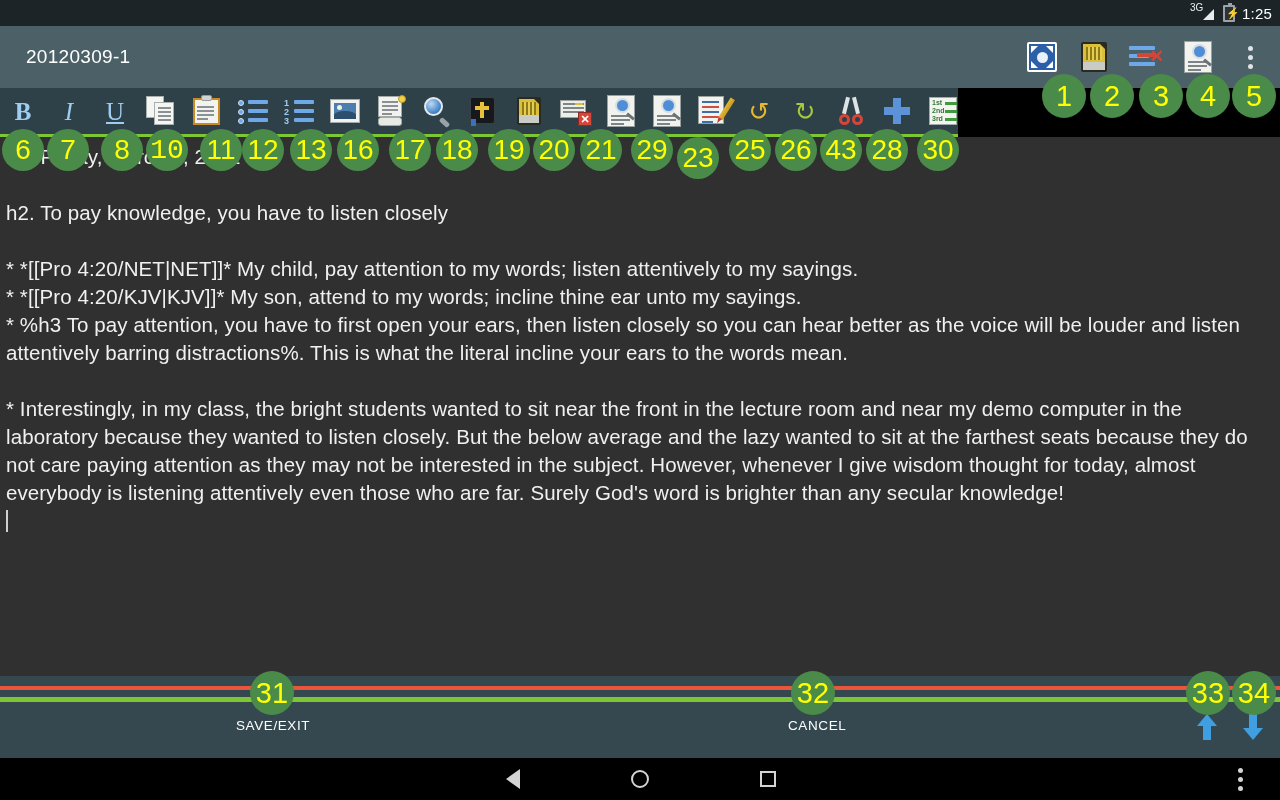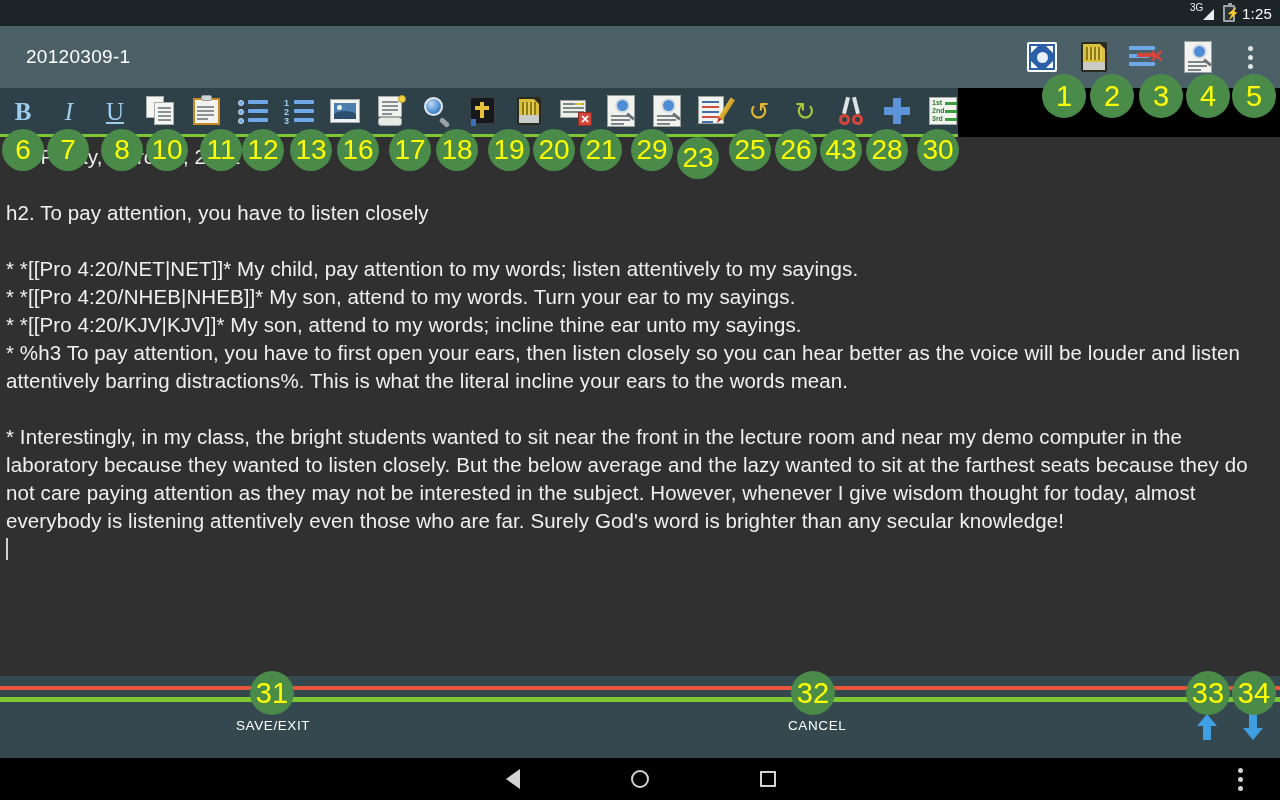--- a/index.html
+++ b/index.html
@@ -524,24 +524,23 @@
             <span class="gb"></span>
           </span>
       </span>
     </div>
   </div>
 
   <div class="editor">
     <div class="doc">
       <p>h1. Friday, March 9, 2012</p>
       <p class="blank"></p>
-      <p>h2. To pay attention, you have to listen closely</p>
+      <p>h2. To pay knowledge, you have to listen closely</p>
       <p class="blank"></p>
       <p>* *[[Pro 4:20/NET|NET]]* My child, pay attention to my words; listen attentively to my sayings.</p>
-      <p>* *[[Pro 4:20/NHEB|NHEB]]* My son, attend to my words. Turn your ear to my sayings.</p>
       <p>* *[[Pro 4:20/KJV|KJV]]* My son, attend to my words; incline thine ear unto my sayings.</p>
       <p>* %h3 To pay attention, you have to first open your ears, then listen closely so you can hear better as the voice will be louder and listen attentively barring distractions%. This is what the literal incline your ears to the words mean.</p>
       <p class="blank"></p>
       <p>* Interestingly, in my class, the bright students wanted to sit near the front in the lecture room and near my demo computer in the laboratory because they wanted to listen closely. But the below average and the lazy wanted to sit at the farthest seats because they do not care paying attention as they may not be interested in the subject. However, whenever I give wisdom thought for today, almost everybody is listening attentively even those who are far. Surely God's word is brighter than any secular knowledge!</p>
       <p><span class="caret"></span></p>
     </div>
   </div>
 
   <div class="bottombar">
     <div class="bb-red"></div>
@@ -585,21 +584,21 @@
 
   <div id="badge-layer">
       <div class="badge badge-lg" style="left: 1042px; top: 74px;">1</div>
       <div class="badge badge-lg" style="left: 1090px; top: 74px;">2</div>
       <div class="badge badge-lg" style="left: 1139px; top: 74px;">3</div>
       <div class="badge badge-lg" style="left: 1186px; top: 74px;">4</div>
       <div class="badge badge-lg" style="left: 1232px; top: 74px;">5</div>
       <div class="badge badge-md" style="left: 2px; top: 129px;">6</div>
       <div class="badge badge-md" style="left: 47px; top: 129px;">7</div>
       <div class="badge badge-md" style="left: 101px; top: 129px;">8</div>
-      <div class="badge badge-md" style="left: 146px; top: 129px;">10</div>
+      <div class="badge badge-md" style="left: 146px; top: 129px; font-family: Liberation Mono, monospace;">10</div>
       <div class="badge badge-md" style="left: 200px; top: 129px;">11</div>
       <div class="badge badge-md" style="left: 242px; top: 129px;">12</div>
       <div class="badge badge-md" style="left: 290px; top: 129px;">13</div>
       <div class="badge badge-md" style="left: 337px; top: 129px;">16</div>
       <div class="badge badge-md" style="left: 389px; top: 129px;">17</div>
       <div class="badge badge-md" style="left: 436px; top: 129px;">18</div>
       <div class="badge badge-md" style="left: 488px; top: 129px;">19</div>
       <div class="badge badge-md" style="left: 533px; top: 129px;">20</div>
       <div class="badge badge-md" style="left: 580px; top: 129px;">21</div>
       <div class="badge badge-md" style="left: 631px; top: 129px;">29</div>

